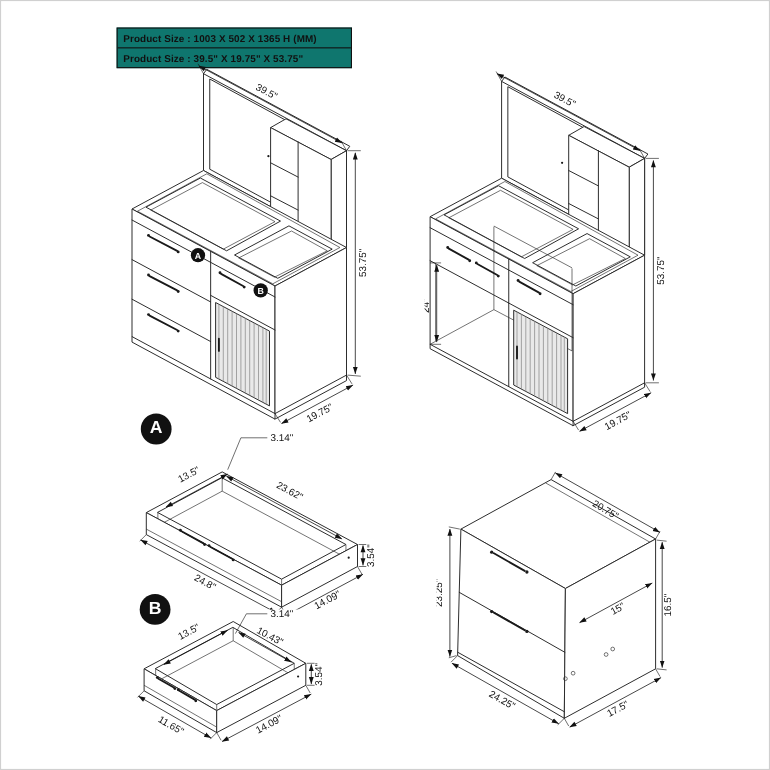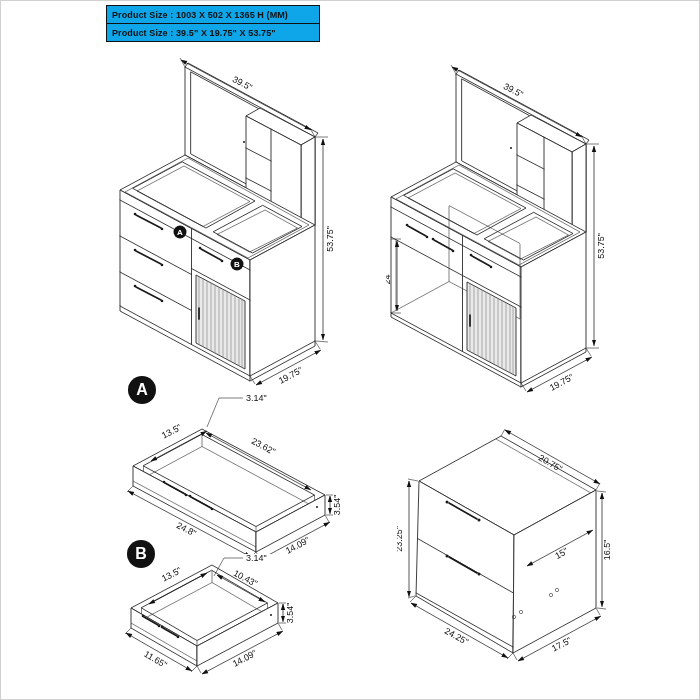--- a/index.html
+++ b/index.html
@@ -1,19 +1,19 @@
 <!DOCTYPE html>
 <html><head>
 <meta charset="utf-8">
 <style>
   html,body{margin:0;padding:0;background:#fff;}
   #canvas{position:relative;width:700px;height:700px;background:#ffffff;
           border:1px solid #d0d0d0;box-sizing:border-box;overflow:hidden;
           font-family:"Liberation Sans", sans-serif;}
-  .titlebox{position:absolute;left:105px;top:4px;width:212px;border:1.6px solid #111;background:#0ea5e9;}
+  .titlebox{position:absolute;left:105px;top:24px;width:212px;border:1.6px solid #111;background:#0f766e;}
   .titlerow{border-bottom:1.6px solid #111;font-size:9px;font-weight:bold;color:#111;
             padding:4px 5px 3px 5px;letter-spacing:0.1px;white-space:nowrap;}
   .titlerow:last-child{border-bottom:none;}
   svg.drawing{position:absolute;}
   .ln{stroke:#2b2b2b;stroke-width:0.9;fill:none;stroke-linejoin:round;stroke-linecap:round;}
   .face{stroke:#2b2b2b;stroke-width:0.9;fill:#ffffff;stroke-linejoin:round;}
   .thin{stroke:#2b2b2b;stroke-width:0.6;fill:none;}
   .louv{stroke:#8d8d8d;stroke-width:0.7;}
   .dimln{stroke:#111;stroke-width:0.7;fill:none;}
   .ext{stroke:#111;stroke-width:0.55;fill:none;}

